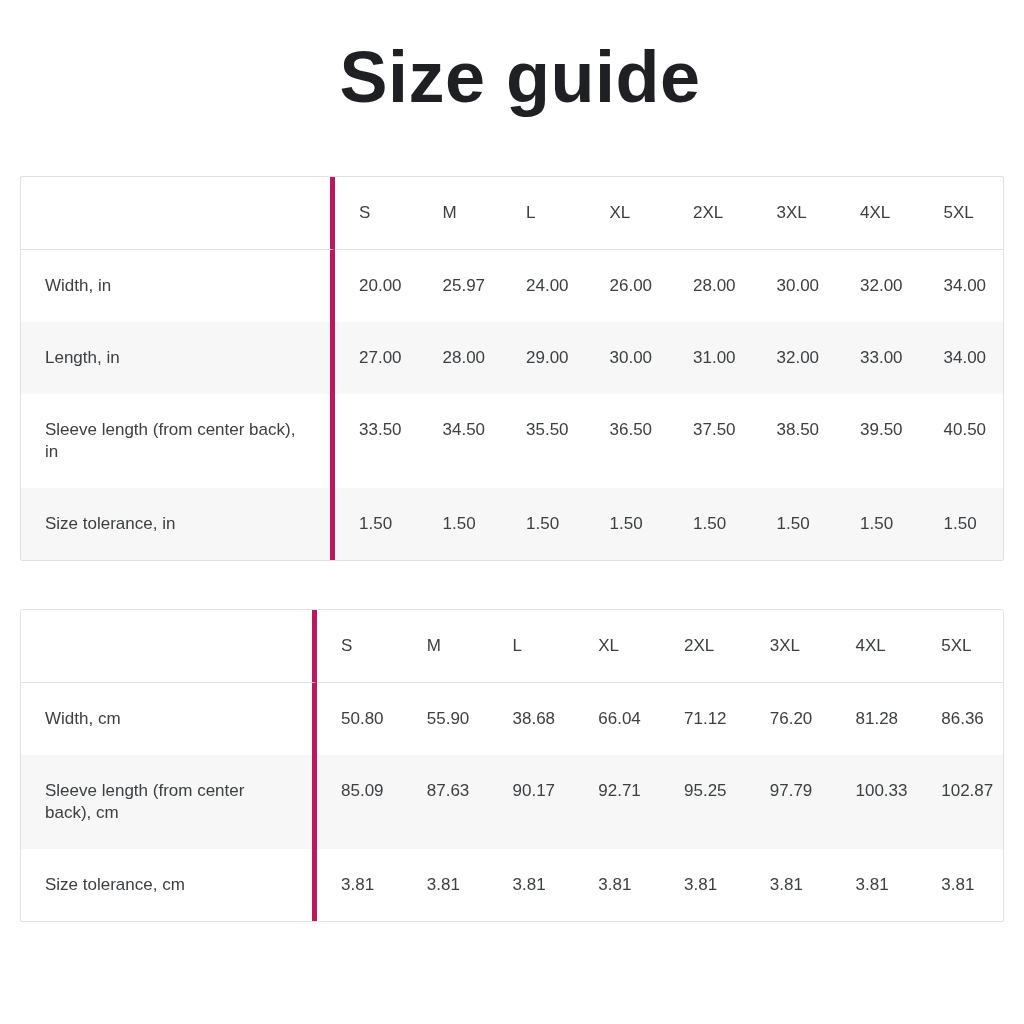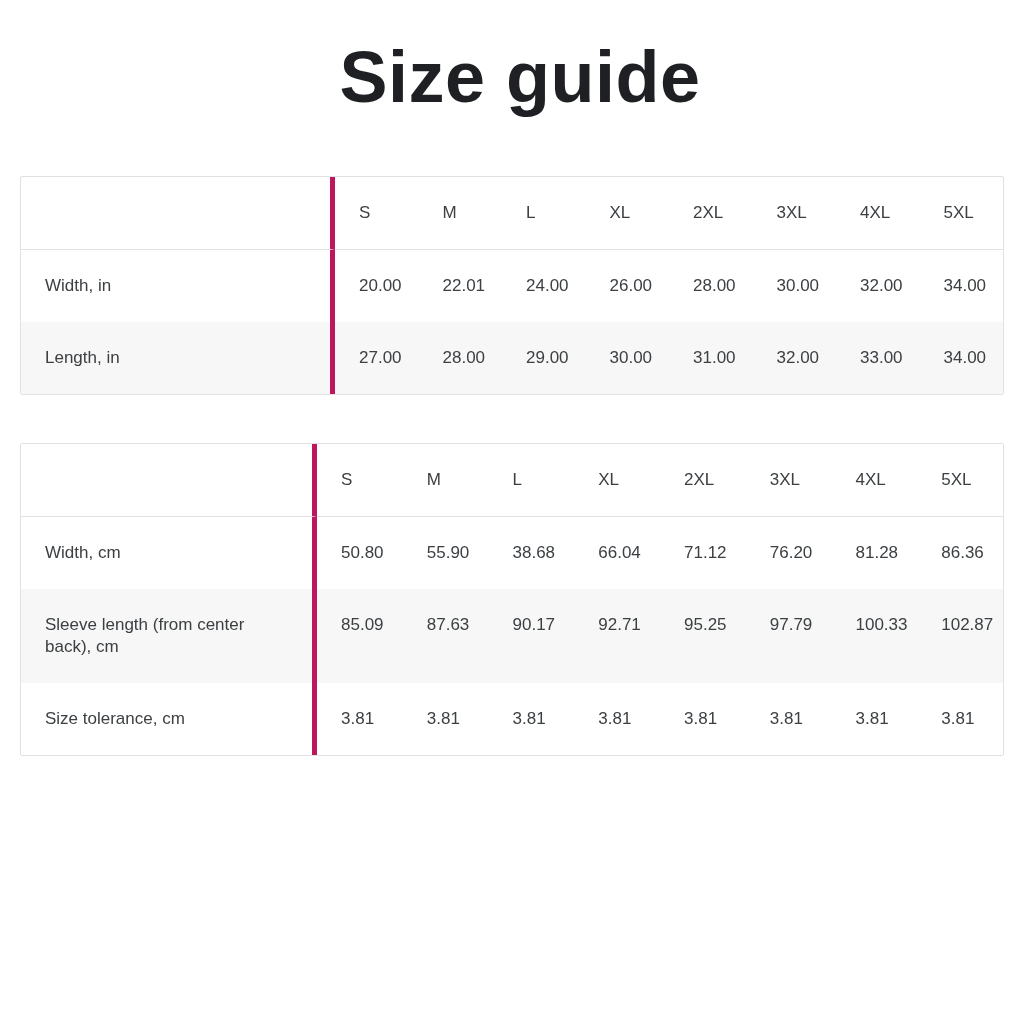--- a/index.html
+++ b/index.html
@@ -83,38 +83,60 @@
           <th>2XL</th>
           <th>3XL</th>
           <th>4XL</th>
           <th>5XL</th>
         </tr>
       </thead>
       <tbody>
         <tr>
           <td>Width, in</td>
           <td>20.00</td>
-          <td>22.01</td>
+          <td>25.97</td>
           <td>24.00</td>
           <td>26.00</td>
           <td>28.00</td>
           <td>30.00</td>
           <td>32.00</td>
           <td>34.00</td>
         </tr>
         <tr>
           <td>Length, in</td>
           <td>27.00</td>
           <td>28.00</td>
           <td>29.00</td>
           <td>30.00</td>
           <td>31.00</td>
           <td>32.00</td>
           <td>33.00</td>
           <td>34.00</td>
+        </tr>
+        <tr>
+          <td>Sleeve length (from center back), in</td>
+          <td>33.50</td>
+          <td>34.50</td>
+          <td>35.50</td>
+          <td>36.50</td>
+          <td>37.50</td>
+          <td>38.50</td>
+          <td>39.50</td>
+          <td>40.50</td>
+        </tr>
+        <tr>
+          <td>Size tolerance, in</td>
+          <td>1.50</td>
+          <td>1.50</td>
+          <td>1.50</td>
+          <td>1.50</td>
+          <td>1.50</td>
+          <td>1.50</td>
+          <td>1.50</td>
+          <td>1.50</td>
         </tr>
       </tbody>
     </table>
 
     <table class="size-table t2">
       <thead>
         <tr>
           <th class="label-col"></th>
           <th>S</th>
           <th>M</th>

